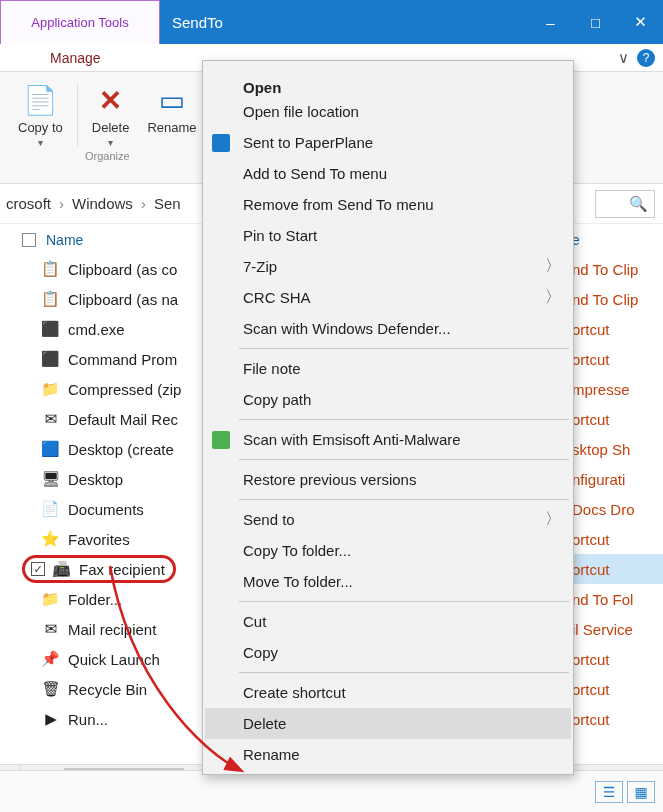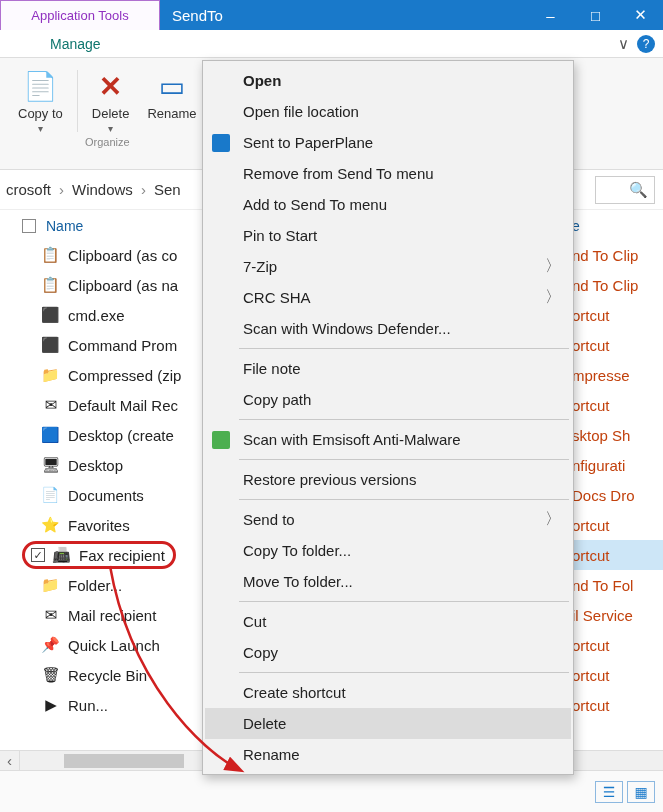--- a/index.html
+++ b/index.html
@@ -1,27 +1,27 @@
 <!DOCTYPE html>
 <html><head>
 <meta charset="utf-8">
 <style>
 * { box-sizing: border-box; font-family: "Segoe UI", Arial, sans-serif; }
 body { margin: 0; width: 663px; height: 812px; background: #fff; overflow: hidden; position: relative; font-size: 15px; }
 
 
-.titlebar { display: flex; height: 30px; background: #fff; }
+.titlebar { display: flex; height: 44px; background: #fff; }
 .tab-apptools { width: 160px; border: 1px solid #b070d0; border-bottom: none; color: #9030c0; font-size: 13px; display: flex; align-items: center; justify-content: center; background: #fdfaff; }
 .tab-title { flex: 1; background: #1979ca; color: #fff; padding: 4px 12px; font-size: 15px; display: flex; align-items: center; }
 .winbtns { display: flex; background: #1979ca; }
 .winbtn { width: 45px; display: flex; align-items: center; justify-content: center; color: #fff; }
 
 
 .ribbon-tabs { height: 28px; border-bottom: 1px solid #ddd; display: flex; align-items: center; padding-left: 30px; }
-.ribbon-tab { padding: 4px 20px; font-size: 14px; color: #0f766e; }
+.ribbon-tab { padding: 4px 20px; font-size: 14px; color: #7f1d1d; }
 .ribbon-right { margin-left: auto; display: flex; align-items: center; gap: 8px; padding-right: 8px; color: #555; }
 .help-icon { width: 18px; height: 18px; border-radius: 50%; background: #1979ca; color: #fff; font-size: 12px; display: flex; align-items: center; justify-content: center; }
 
 
 .ribbon { height: 112px; background: #f7f7f7; border-bottom: 1px solid #ddd; display: flex; padding: 6px 0 0 6px; }
 .rgroup { display: flex; flex-direction: column; align-items: center; padding: 2px 6px; }
 .rgroup-main { display: flex; gap: 6px; }
 .rbtn { display: flex; flex-direction: column; align-items: center; gap: 2px; padding: 2px 6px; font-size: 13px; color: #333; }
 .ricon { width: 36px; height: 36px; display: flex; align-items: center; justify-content: center; font-size: 28px; }
 .rcaption { font-size: 11px; color: #888; }
@@ -53,21 +53,21 @@
 .hscroll .thumb { margin-left: 44px; width: 120px; height: 14px; background: #c8c8c8; }
 .hscroll .arrow { width: 20px; height: 20px; display:flex; align-items:center; justify-content:center; color:#666; border-right:1px solid #ddd; }
 
 
 .bottombar { position: absolute; bottom: 0; left: 0; right: 0; height: 42px; border-top: 1px solid #ddd; display: flex; align-items: center; justify-content: flex-end; padding-right: 8px; gap: 4px; background:#fafafa; }
 .viewbtn { width: 28px; height: 22px; border: 1px solid #8cb8e0; display: flex; align-items: center; justify-content: center; font-size: 14px; color: #1979ca; }
 
 
 .ctxmenu { position: absolute; left: 202px; top: 60px; width: 372px; background: #f2f2f2; border: 1px solid #bcbcbc; box-shadow: 2px 4px 10px rgba(0,0,0,.25); padding: 4px 2px; }
 .ctxitem { display: flex; align-items: center; height: 31px; padding: 0 10px 0 4px; font-size: 15px; color: #222; gap: 10px; }
-.ctxitem.bold { font-weight: 600; }
+.ctxitem.bold { font-weight: 600; align-items: flex-end; }
 .ctxitem.hover { background: #dcdcdc; }
 .ctxicon { width: 24px; height: 24px; display: flex; align-items: center; justify-content: center; font-size: 16px; }
 .ctxarrow { margin-left: auto; color: #555; font-size: 16px; }
 .ctxsep { height: 1px; background: #c8c8c8; margin: 4px 2px 4px 34px; }
 
 
 .arrow-svg { position: absolute; left: 90px; top: 560px; pointer-events: none; }
 
 
 .i-copy { color: #e0b020; } .i-del { color: #c03020; font-weight: bold; } .i-ren { color: #2070c0; }
@@ -251,25 +251,25 @@
       <span>Open file location</span>
     </div>
     <div class="ctxitem">
       <span class="ctxicon">
         <span class="i-plane"></span>
       </span>
       <span>Sent to PaperPlane</span>
     </div>
     <div class="ctxitem">
       <span class="ctxicon"></span>
+      <span>Add to Send To menu</span>
+    </div>
+    <div class="ctxitem">
+      <span class="ctxicon"></span>
       <span>Remove from Send To menu</span>
-    </div>
-    <div class="ctxitem">
-      <span class="ctxicon"></span>
-      <span>Add to Send To menu</span>
     </div>
     <div class="ctxitem">
       <span class="ctxicon"></span>
       <span>Pin to Start</span>
     </div>
     <div class="ctxitem">
       <span class="ctxicon"></span>
       <span>7-Zip</span>
       <span class="ctxarrow">〉</span>
     </div>

